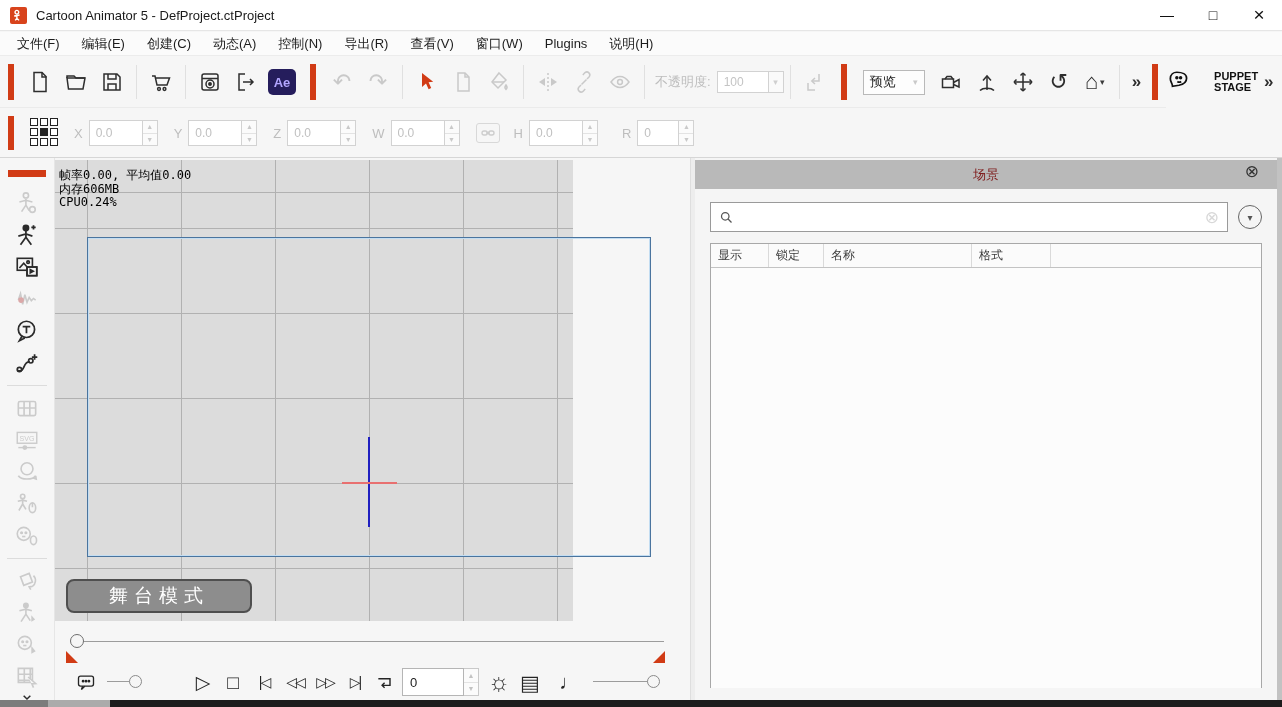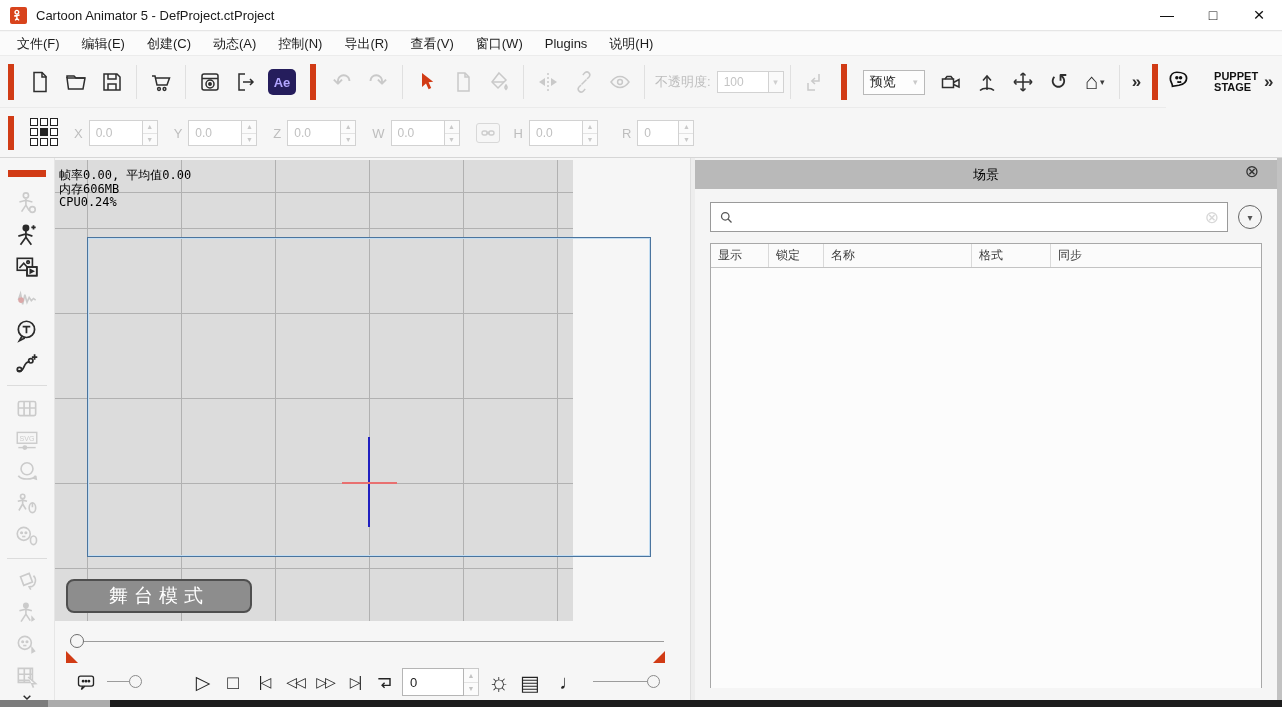--- a/index.html
+++ b/index.html
@@ -100,21 +100,21 @@
   .mini-slider-line { position:absolute; top:60px; height:1px; background:#9c9c9c; }
   .mini-slider-knob { position:absolute; top:54px; width:13px; height:13px; border:1.5px solid #8a8a8a; border-radius:50%; background:#f6f6f6; }
 
   
   .splitter { position:absolute; left:690px; top:158px; width:5px; height:542px; background:#ededed; border-left:1px solid #dedede; }
   .right-edge { position:absolute; left:1277px; top:158px; width:5px; height:542px; background:#c2c2c2; }
 
   
   .scene-panel { position:absolute; left:695px; top:158px; width:582px; height:542px; background:#f5f5f5; }
   .panel-titlebar { position:absolute; left:0; top:2px; width:582px; height:29px; background:#b9b9b9; display:flex; align-items:center; justify-content:center; }
-  .panel-title { font-size:13px; color:#000000; }
+  .panel-title { font-size:13px; color:#7f1d1d; }
   .panel-close { position:absolute; right:18px; top:5px; font-size:17px; color:#333; line-height:1; }
   .search-row { position:absolute; left:15px; top:44px; width:552px; height:30px; display:flex; align-items:center; }
   .search-box { flex:1; height:30px; background:#fff; border:1px solid #9a9a9a; display:flex; align-items:center; padding:0 8px; }
   .search-box svg { width:15px; height:15px; color:#555; }
   .search-input { flex:1; border:none; outline:none; font-size:13px; background:transparent; margin-left:6px; }
   .search-clear { color:#d8d8d8; font-size:17px; line-height:1; }
   .search-drop { width:24px; height:24px; border:1.5px solid #666; border-radius:50%; margin-left:10px; display:flex; align-items:center; justify-content:center; color:#555; font-size:10px; flex:none; }
   .scene-table { position:absolute; left:15px; top:85px; width:552px; height:445px; border:1px solid #a8a8a8; background:#fcfcfc; }
   .table-header { display:flex; height:24px; border-bottom:1px solid #c3c3c3; background:#fbfbfb; }
   .th { font-size:12px; color:#3c3c3c; display:flex; align-items:center; padding-left:7px; border-right:1px solid #dadada; }
@@ -611,21 +611,20 @@
         <span class="search-clear">⊗</span>
       </div>
       <div class="search-drop">▾</div>
     </div>
     <div class="scene-table">
       <div class="table-header">
         <div class="th">显示</div>
         <div class="th">锁定</div>
         <div class="th">名称</div>
         <div class="th">格式</div>
-        <div class="th">同步</div>
       </div>
       <div class="table-body"></div>
     </div>
   </div>
 
   <div class="right-edge"></div>
 
   <div class="bottom-strip">
     <div class="scroll">
         <div class="thumb"></div>

